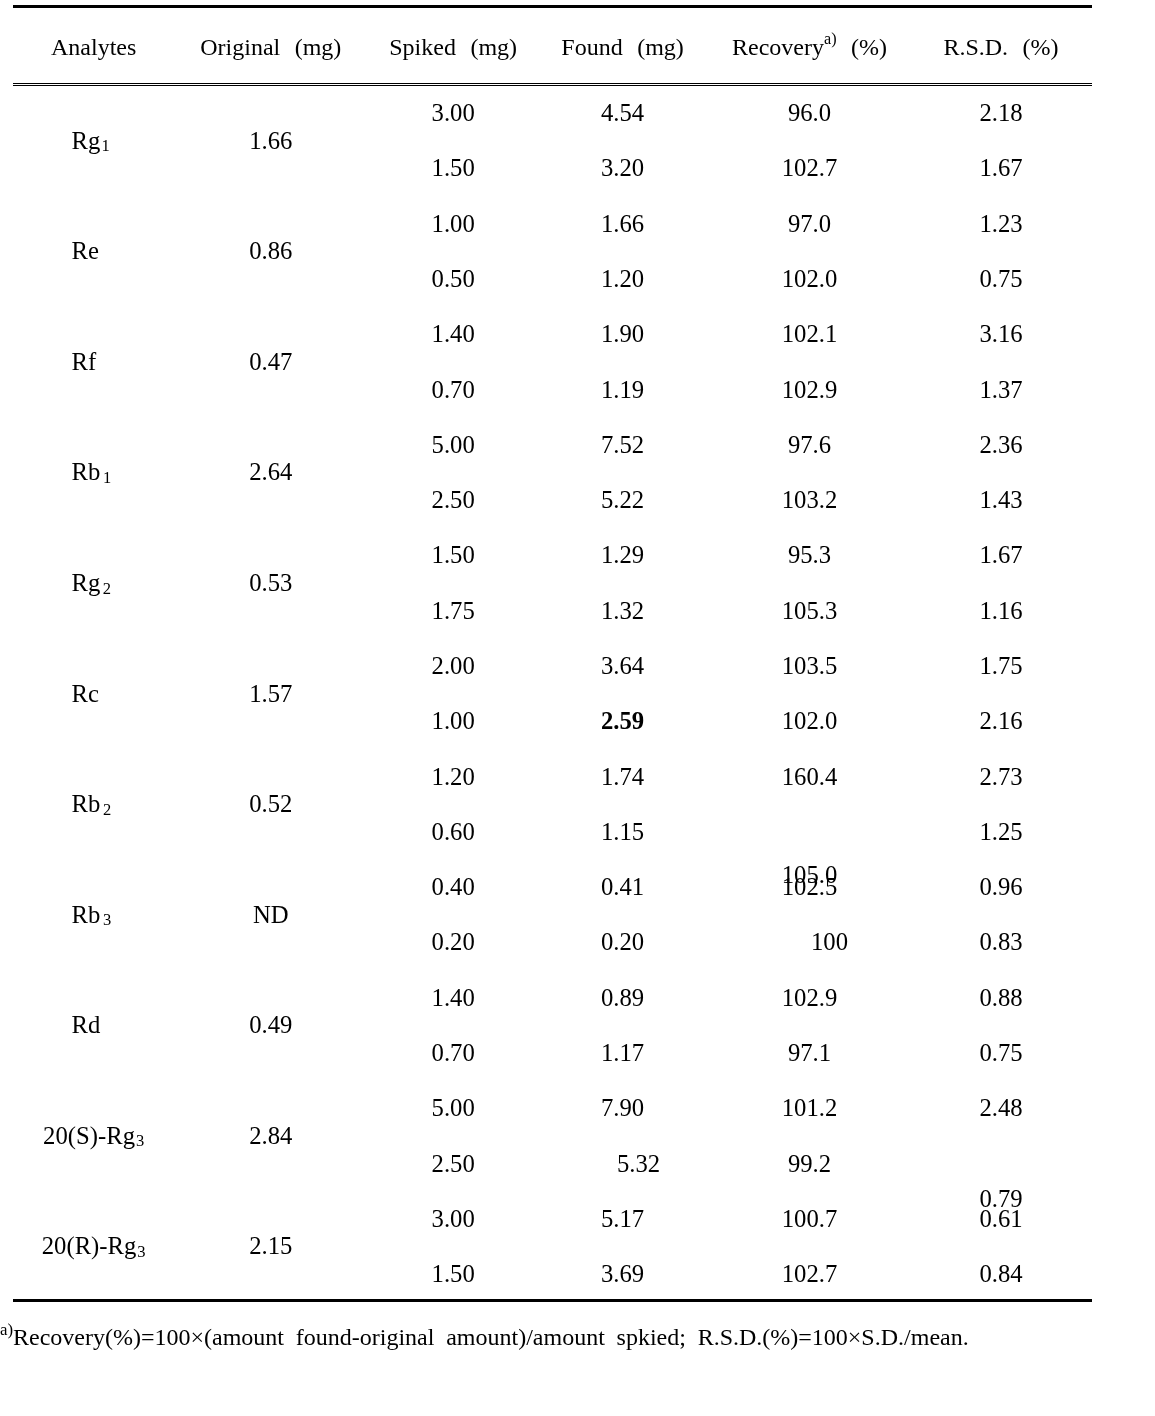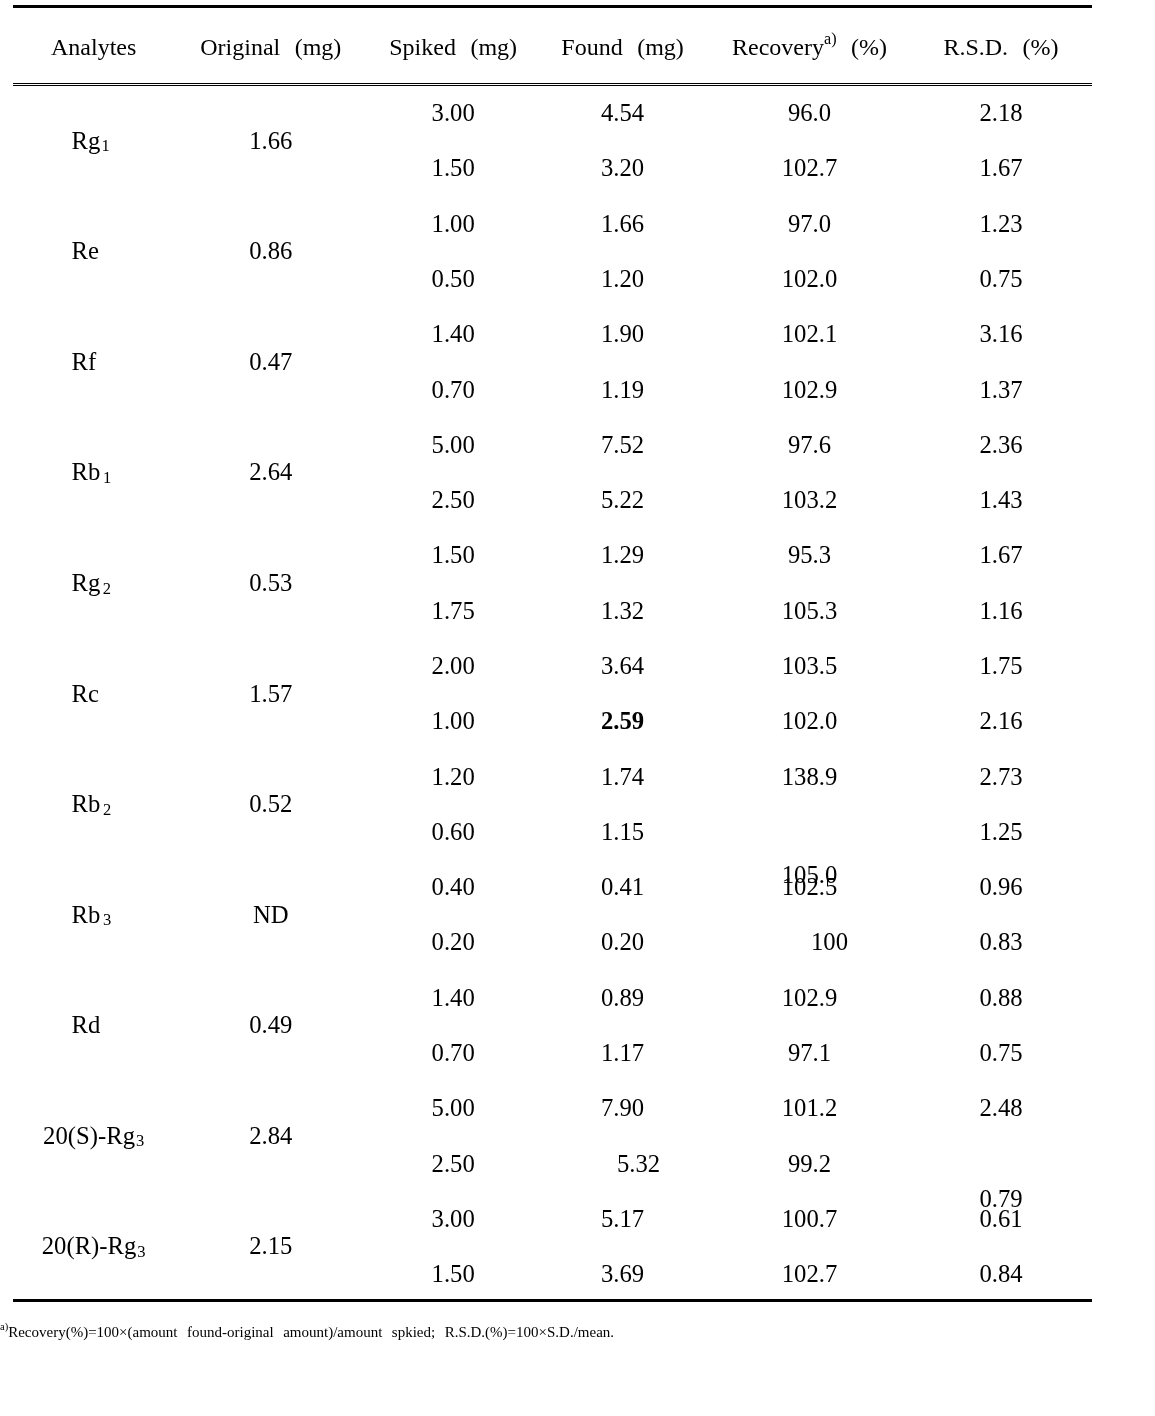--- a/index.html
+++ b/index.html
@@ -42,21 +42,21 @@
   sup.hdrsup {
     font-size:0.675em;
     vertical-align:baseline;
     position:relative;
     top:-0.672em;
   }
 
   #footnote {
     position:absolute;
     left:0px;
-    font-size:15px;
+    font-size:24px;
     line-height:1;
     white-space:pre;
     word-spacing:5.75px;
     transform:translateZ(0);
   }
   #footnote sup {
     font-size:0.70em;
     vertical-align:baseline;
     position:relative;
     top:-0.605em;
@@ -135,21 +135,21 @@
       <div class="tcell" style="left: 809.5px; top: 653.966px;">103.5</div>
       <div class="tcell" style="left: 1001px; top: 653.966px;">1.75</div>
       <div class="tcell" style="left: 453.2px; top: 709.252px;">1.00</div>
       <div class="tcell" style="left: 622.6px; top: 709.252px; font-weight: bold;">2.59</div>
       <div class="tcell" style="left: 809.5px; top: 709.252px;">102.0</div>
       <div class="tcell" style="left: 1001px; top: 709.252px;">2.16</div>
       <div class="tcell tleft" style="left: 71.6px; top: 792.183px;"><span>Rb</span><sub style="margin-left:0.1em">2</sub></div>
       <div class="tcell" style="left: 270.8px; top: 792.183px;">0.52</div>
       <div class="tcell" style="left: 453.2px; top: 764.539px;">1.20</div>
       <div class="tcell" style="left: 622.6px; top: 764.539px;">1.74</div>
-      <div class="tcell" style="left: 809.5px; top: 764.539px;">138.9</div>
+      <div class="tcell" style="left: 809.5px; top: 764.539px;">160.4</div>
       <div class="tcell" style="left: 1001px; top: 764.539px;">2.73</div>
       <div class="tcell" style="left: 453.2px; top: 819.826px;">0.60</div>
       <div class="tcell" style="left: 622.6px; top: 819.826px;">1.15</div>
       <div class="tcell" style="left: 809.5px; top: 863px; text-align: right;">105.0</div>
       <div class="tcell" style="left: 1001px; top: 819.826px;">1.25</div>
       <div class="tcell tleft" style="left: 71.6px; top: 902.756px;"><span>Rb</span><sub style="margin-left:0.1em">3</sub></div>
       <div class="tcell" style="left: 270.8px; top: 902.756px;">ND</div>
       <div class="tcell" style="left: 453.2px; top: 875.113px;">0.40</div>
       <div class="tcell" style="left: 622.6px; top: 875.113px;">0.41</div>
       <div class="tcell" style="left: 809.5px; top: 875.113px;">102.5</div>

